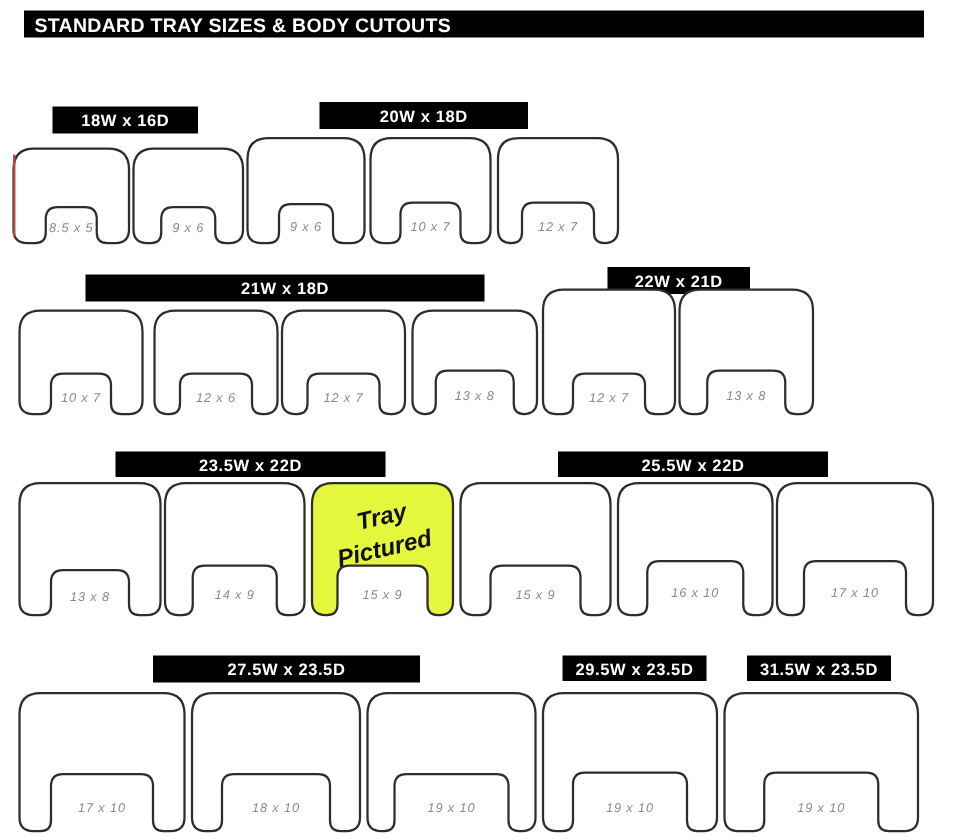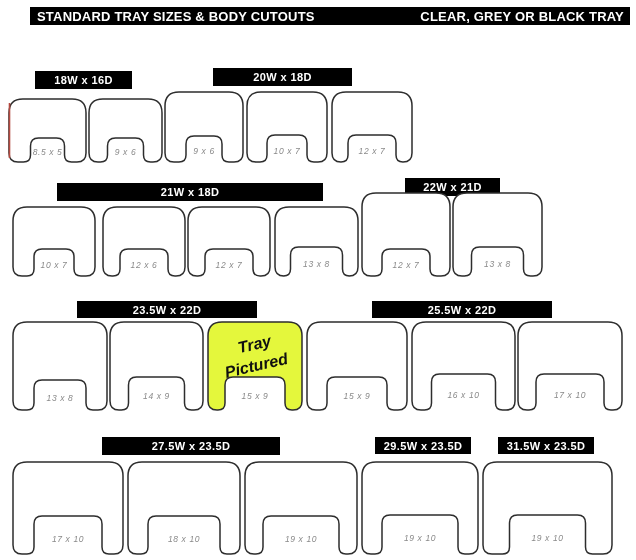--- a/index.html
+++ b/index.html
@@ -1,36 +1,35 @@
 <!DOCTYPE html>
 <html><head>
 <meta charset="utf-8">
 <style>
   html,body{margin:0;padding:0;background:#ffffff;}
   body{font-family:"Liberation Sans", sans-serif;}
   #page{position:relative;width:636px;height:560px;background:#ffffff;overflow:hidden;}
   #title-bar{
-    position:absolute;left:30px;top:7px;width:600px;height:18px;
+    position:absolute;left:16px;top:7px;width:600px;height:18px;
     background:#000;color:#fff;display:flex;align-items:center;justify-content:space-between;
     font-weight:bold;font-size:13px;letter-spacing:.2px;box-sizing:border-box;
     padding:0 6px 0 7px;white-space:nowrap;
   }
   #diagram{position:absolute;left:0;top:0;}
   text{font-family:"Liberation Sans", sans-serif;}
   .hdr-text{font-weight:bold;fill:#ffffff;letter-spacing:.4px;}
   .tray-label{font-style:italic;fill:#8a8a8a;letter-spacing:.6px;}
   .note-text{font-weight:bold;font-style:italic;fill:#101010;}
 </style>
 </head>
 <body>
 
 <div id="page">
   <div id="title-bar">
     <span>STANDARD TRAY SIZES &amp; BODY CUTOUTS</span>
-    <span>CLEAR, GREY OR BLACK TRAY</span>
   </div>
   <svg id="diagram" width="636" height="560" viewBox="0 0 636 560" xmlns="http://www.w3.org/2000/svg">
       <rect x="35" y="71" width="97" height="18" fill="#000000"></rect>
       <text x="83.5" y="84.2" text-anchor="middle" font-size="11" class="hdr-text">18W x 16D</text>
       <path d="M 9 112.86 Q 9 99 22.86 99 L 72.14 99 Q 86 99 86 112.86 L 86 153 Q 86 162 77 162 L 71.5 162 Q 64.5 162 64.5 155 L 64.5 146 Q 64.5 138 56.5 138 L 38.5 138 Q 30.5 138 30.5 146 L 30.5 155 Q 30.5 162 23.5 162 L 18 162 Q 9 162 9 153 Z" fill="#ffffff" stroke="#2d2d2d" stroke-width="1.5" stroke-linejoin="round"></path>
       <line x1="9.5" y1="103" x2="9.5" y2="158" stroke="#b2483f" stroke-width="1.6"></line>
       <text x="47.5" y="154.88" text-anchor="middle" font-size="8.5" class="tray-label">8.5 x 5</text>
       <path d="M 89 112.86 Q 89 99 102.86 99 L 148.14 99 Q 162 99 162 112.86 L 162 153 Q 162 162 153 162 L 150.5 162 Q 143.5 162 143.5 155 L 143.5 146 Q 143.5 138 135.5 138 L 115.5 138 Q 107.5 138 107.5 146 L 107.5 155 Q 107.5 162 100.5 162 L 98 162 Q 89 162 89 153 Z" fill="#ffffff" stroke="#2d2d2d" stroke-width="1.5" stroke-linejoin="round"></path>
       <text x="125.5" y="154.88" text-anchor="middle" font-size="8.5" class="tray-label">9 x 6</text>
       <rect x="213" y="68" width="139" height="18" fill="#000000"></rect>

